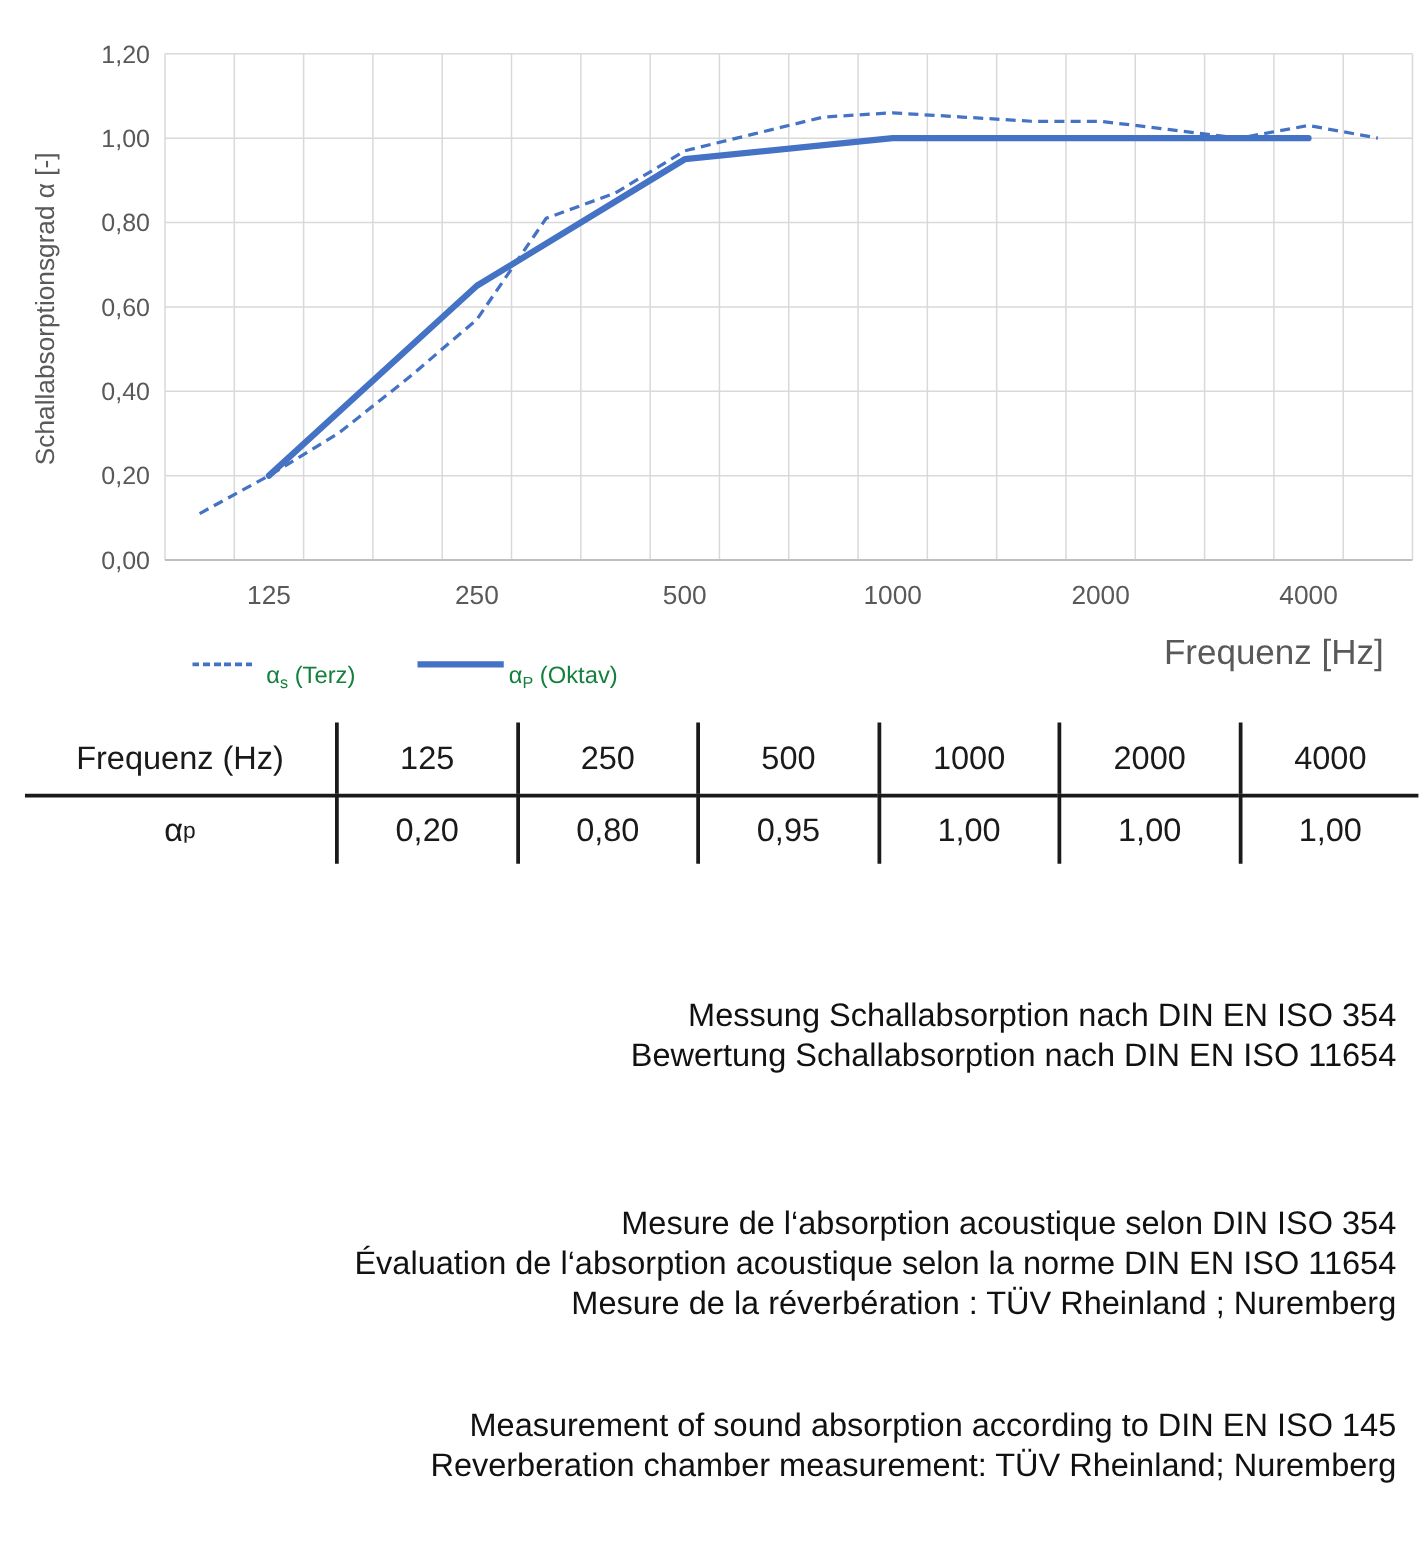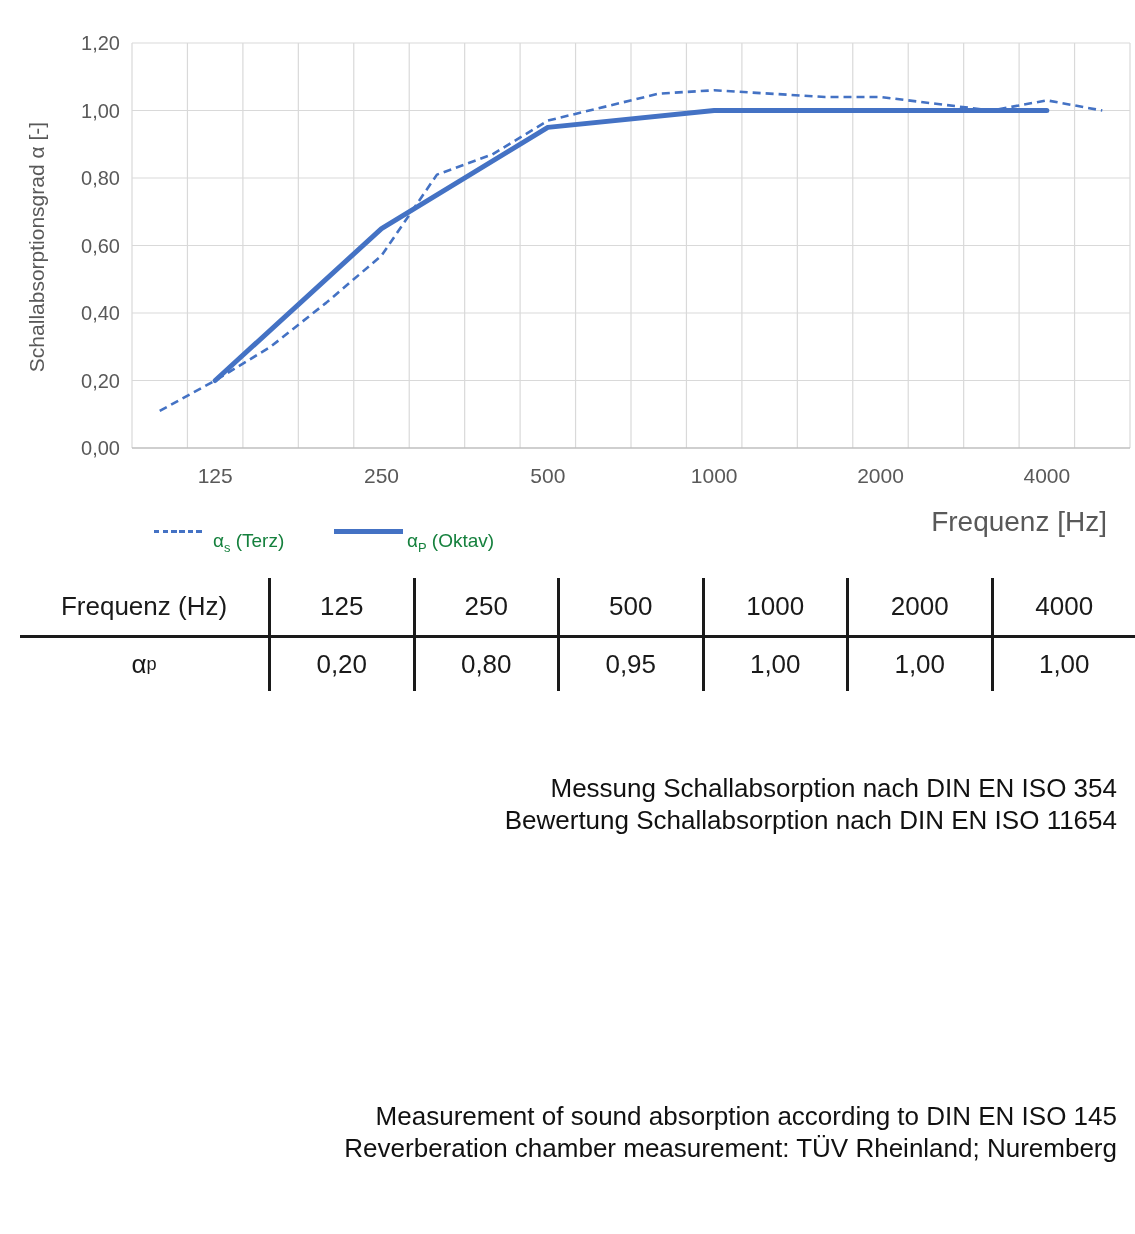--- a/index.html
+++ b/index.html
@@ -40,21 +40,21 @@
   .freq-table .cell{
     height:57px;display:flex;align-items:center;justify-content:center;
     border-left:3px solid #1a1a1a;white-space:nowrap;
   }
   .freq-table .cell.first{border-left:none;}
   .freq-table .cell.r2{border-top:3px solid #1a1a1a;height:53px;}
   .freq-table sub{font-size:70%;}
   
   .note{
     position:absolute;right:18px;width:1100px;text-align:right;
-    font-size:26px;line-height:32px;color:#111;white-space:nowrap;
+    font-size:26px;line-height:32px;color:#111;white-space:nowrap;margin-top:24px;
   }
   .note.de{top:772px;}
   .note.fr{top:938px;}
   .note.en{top:1100px;}
 </style>
 </head>
 <body>
 
 <div class="canvas">
 
@@ -131,18 +131,23 @@
     <div class="cell r2">0,95</div>
     <div class="cell r2">1,00</div>
     <div class="cell r2">1,00</div>
     <div class="cell r2">1,00</div>
   </div>
 
   <div class="note de">
     <div>Messung Schallabsorption nach DIN EN ISO 354</div>
     <div>Bewertung Schallabsorption nach DIN EN ISO 11654</div>
   </div>
+  <div class="note fr">
+    <div>Mesure de l‘absorption acoustique selon DIN ISO 354</div>
+    <div>Évaluation de l‘absorption acoustique selon la norme DIN EN ISO 11654</div>
+    <div>Mesure de la réverbération : TÜV Rheinland ; Nuremberg</div>
+  </div>
   <div class="note en">
     <div>Measurement of sound absorption according to DIN EN ISO 145</div>
     <div>Reverberation chamber measurement: TÜV Rheinland; Nuremberg</div>
   </div>
 
 </div>
 
 </body></html>

